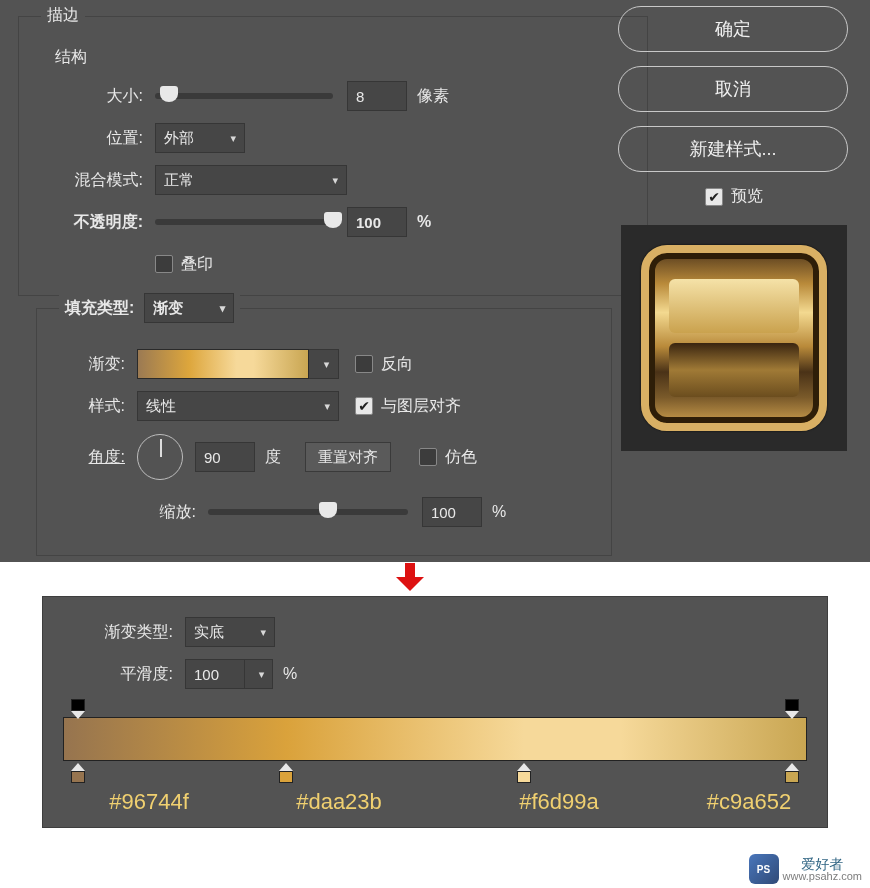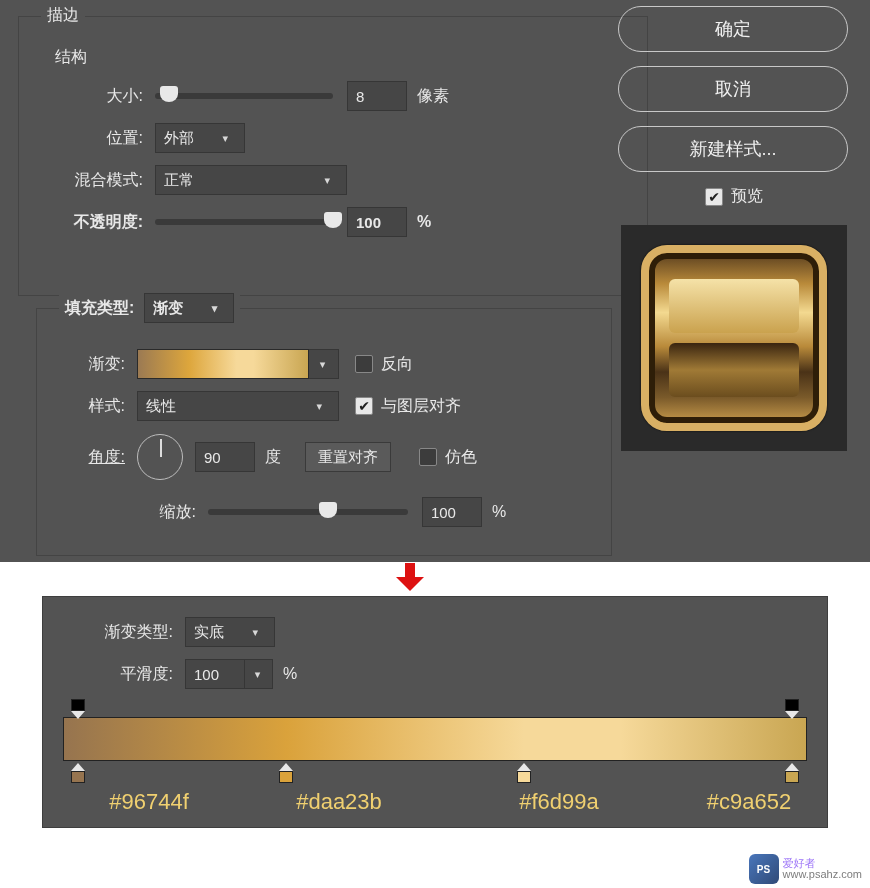--- a/index.html
+++ b/index.html
@@ -56,21 +56,21 @@
     position:absolute; top:-7px; width:18px; height:16px;
     background:#e8e8e8; border-radius: 3px 3px 50% 50%;
     transform: translateX(-50%);
   }
   .input-box {
     background:#464646; border:1px solid #363636;
     color:#e8e8e8; height:30px; padding:2px 8px;
     font-size:15px; min-width:0; display:flex; align-items:center;
   }
   .num-box { width: 60px; }
-  .sel-box { display:flex; justify-content:space-between; padding-right:16px; }
+  .sel-box { display:flex; justify-content:space-between; padding-right:8px; }
   .sel-arrow { margin-left:6px; font-size:11px; color:#d8d8d8; }
   .checkbox {
     width:18px; height:18px; border:1px solid #888; background:#3c3c3c;
     display:inline-flex; align-items:center; justify-content:center;
     font-size:14px; color:#e8e8e8; border-radius:2px; margin-right:8px; flex-shrink:0;
   }
   .cb-checked { background:#e8e8e8; color:#222; }
   .unit { margin-left:10px; }
 
   
@@ -170,21 +170,21 @@
     position:absolute; right:8px; bottom:4px;
     display:flex; align-items:center; gap:4px; opacity:.85;
   }
   .wm-logo {
     width:30px; height:30px; border-radius:6px;
     background:linear-gradient(135deg,#2a5fb0,#0d2b60);
     display:flex; align-items:center; justify-content:center;
     color:#fff; font-weight:bold; font-size:10px;
   }
   .wm-text { display:flex; flex-direction:column; line-height:1; }
-  .wm-text .cn { font-size:11px; color:#8b5cf6;}
+  .wm-text .cn { font-size:14px; color:#0c4a6e;text-align:center;}
   .wm-text .url { font-size:11px; color:#666;}
 </style>
 </head>
 <body>
 
 <div class="top-panel">
 
   <div class="left-area">
 
     <div class="fieldset stroke-fs">
@@ -220,20 +220,25 @@
       <div class="row" style="top:184px;font-weight:bold;">
         <div class="row-label">不透明度:</div>
         <div class="slider" style="width:178px;">
           <div class="thumb" style="left:100%;"></div>
         </div>
         <div style="width:14px;"></div>
         <div class="input-box num-box">100</div>
         <div class="unit">%</div>
       </div>
 
+      <div class="row" style="top:226px;">
+        <div class="row-label"></div>
+        <div class="checkbox"></div>
+        <div>叠印</div>
+      </div>
     </div>
 
     <div class="fieldset fill-fs">
       <div class="fieldset-legend" style="display:flex; align-items:center; gap:10px; top:-16px;font-weight:bold;">
         <span>填充类型:</span>
         <span class="input-box sel-box" style="width:90px; height:30px;">
           <span>渐变</span>
           <span class="sel-arrow">▾</span>
         </span>
       </div>

